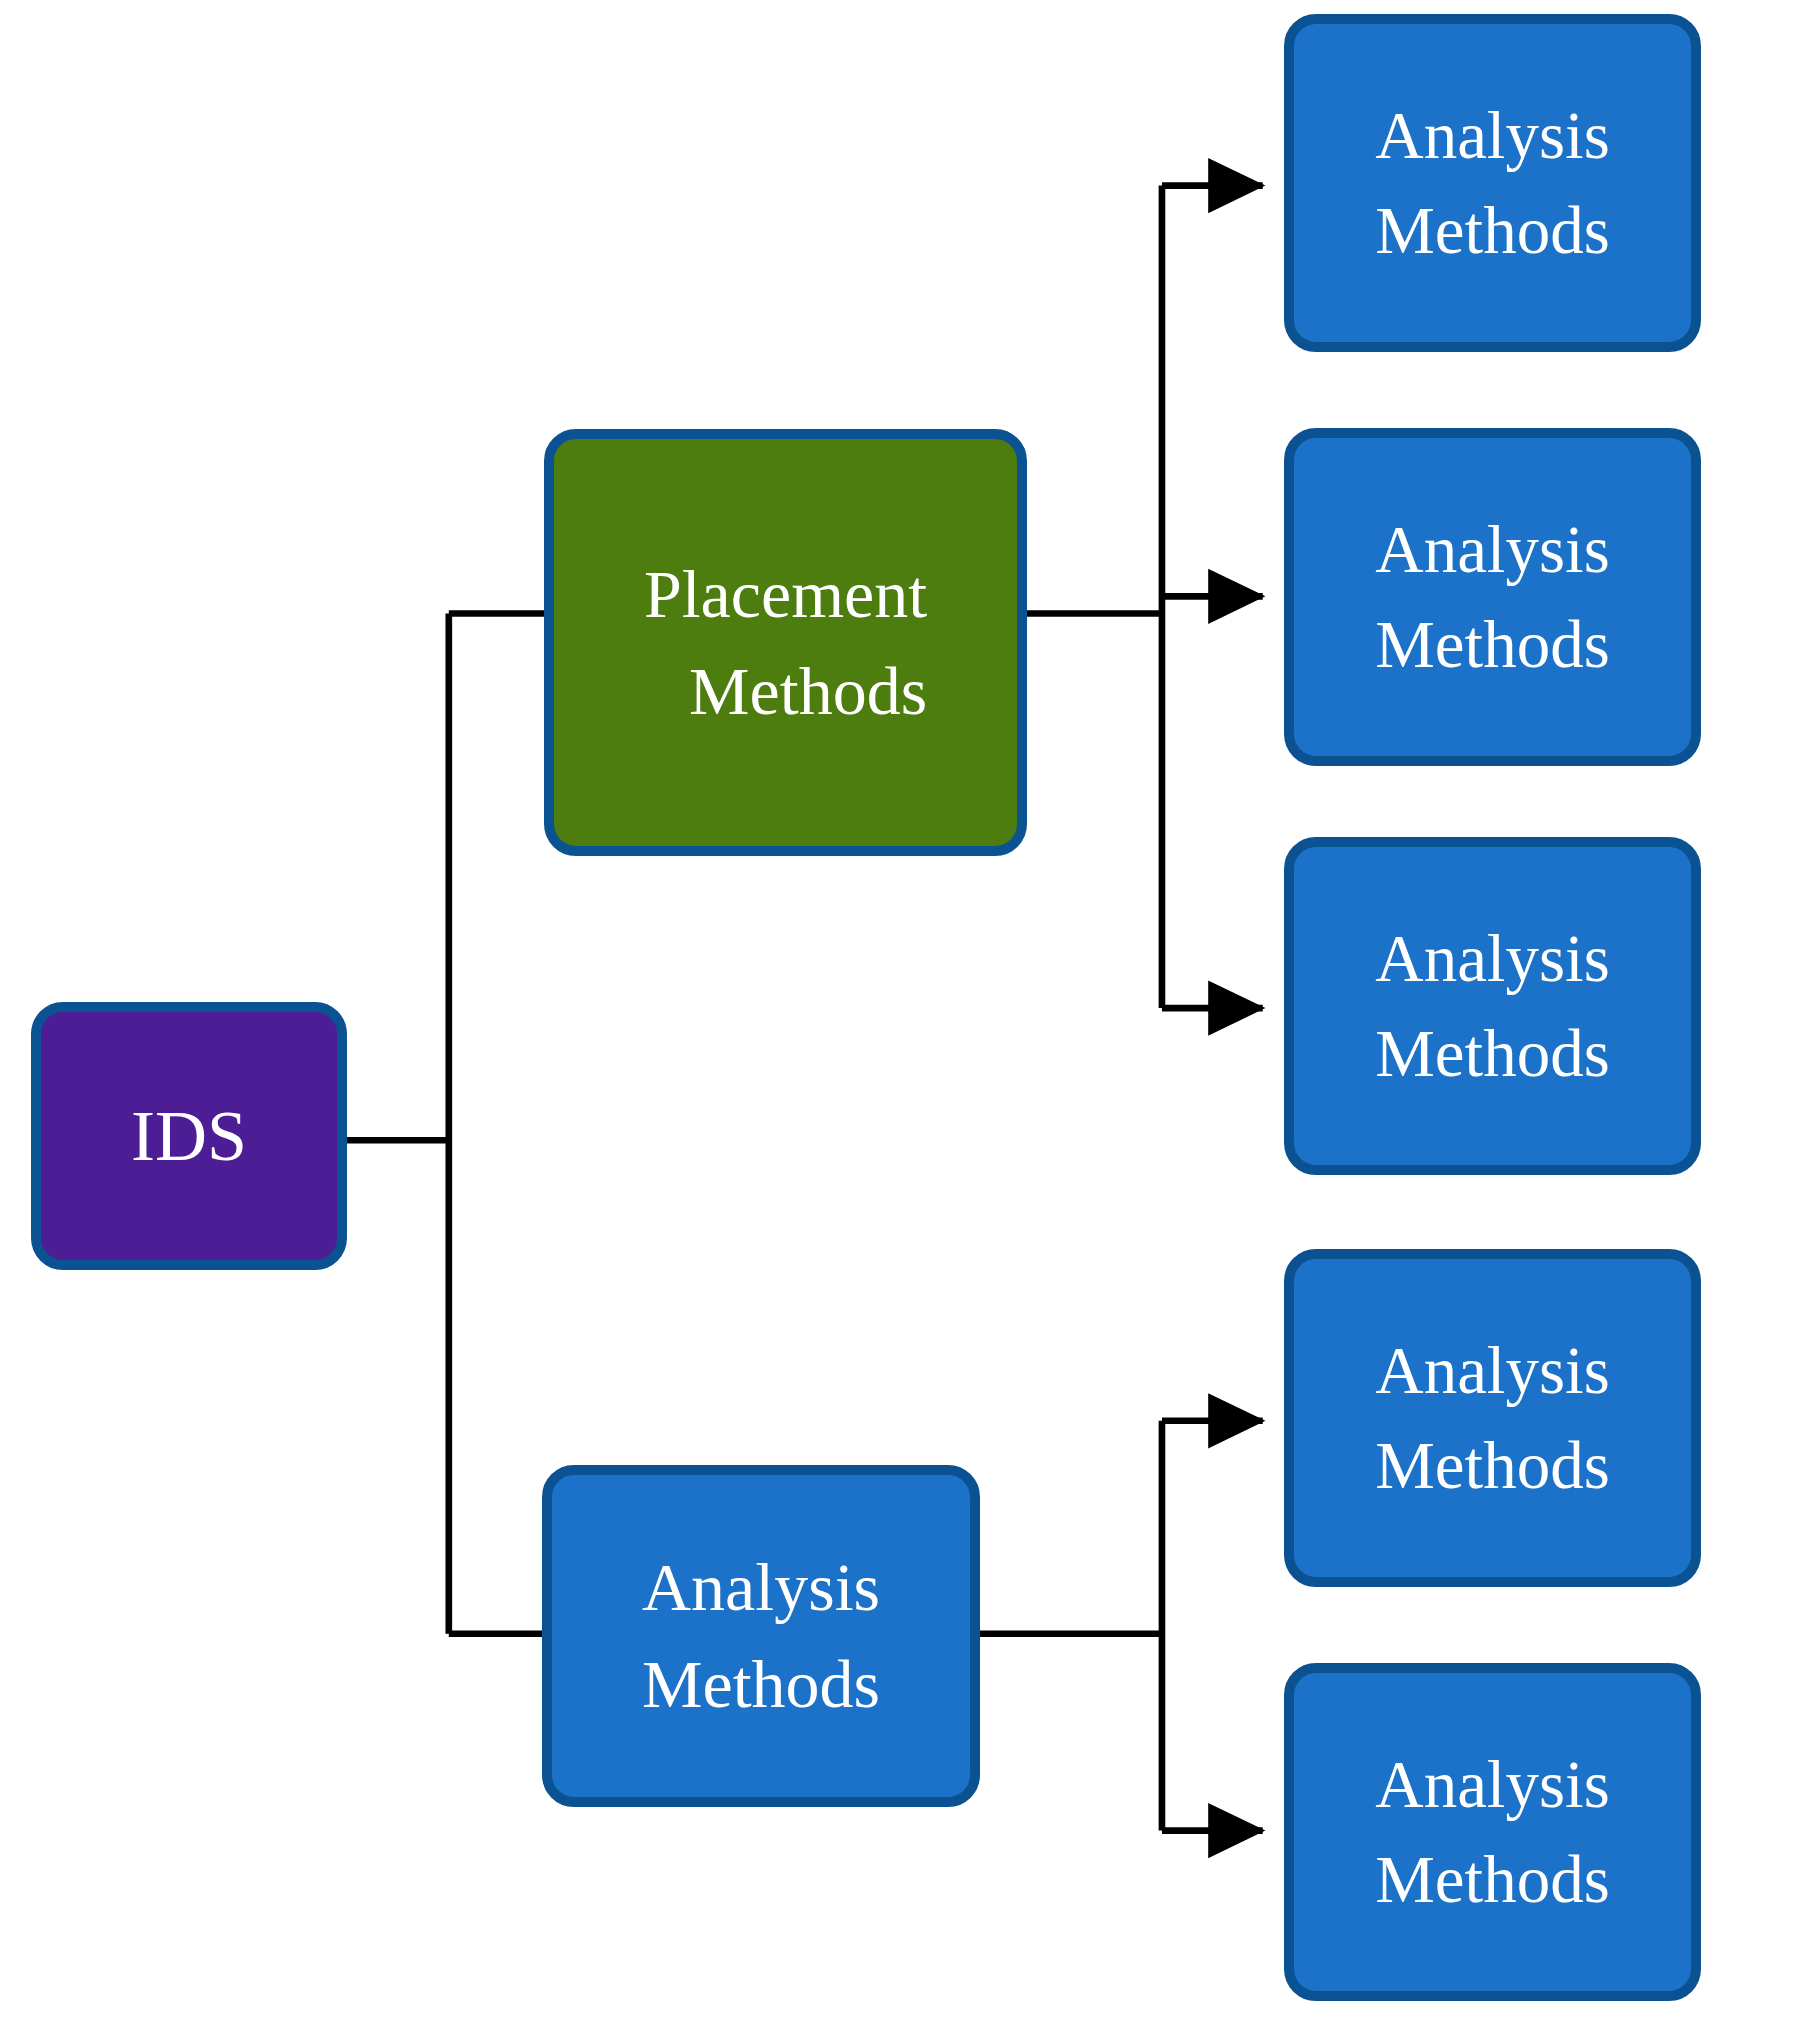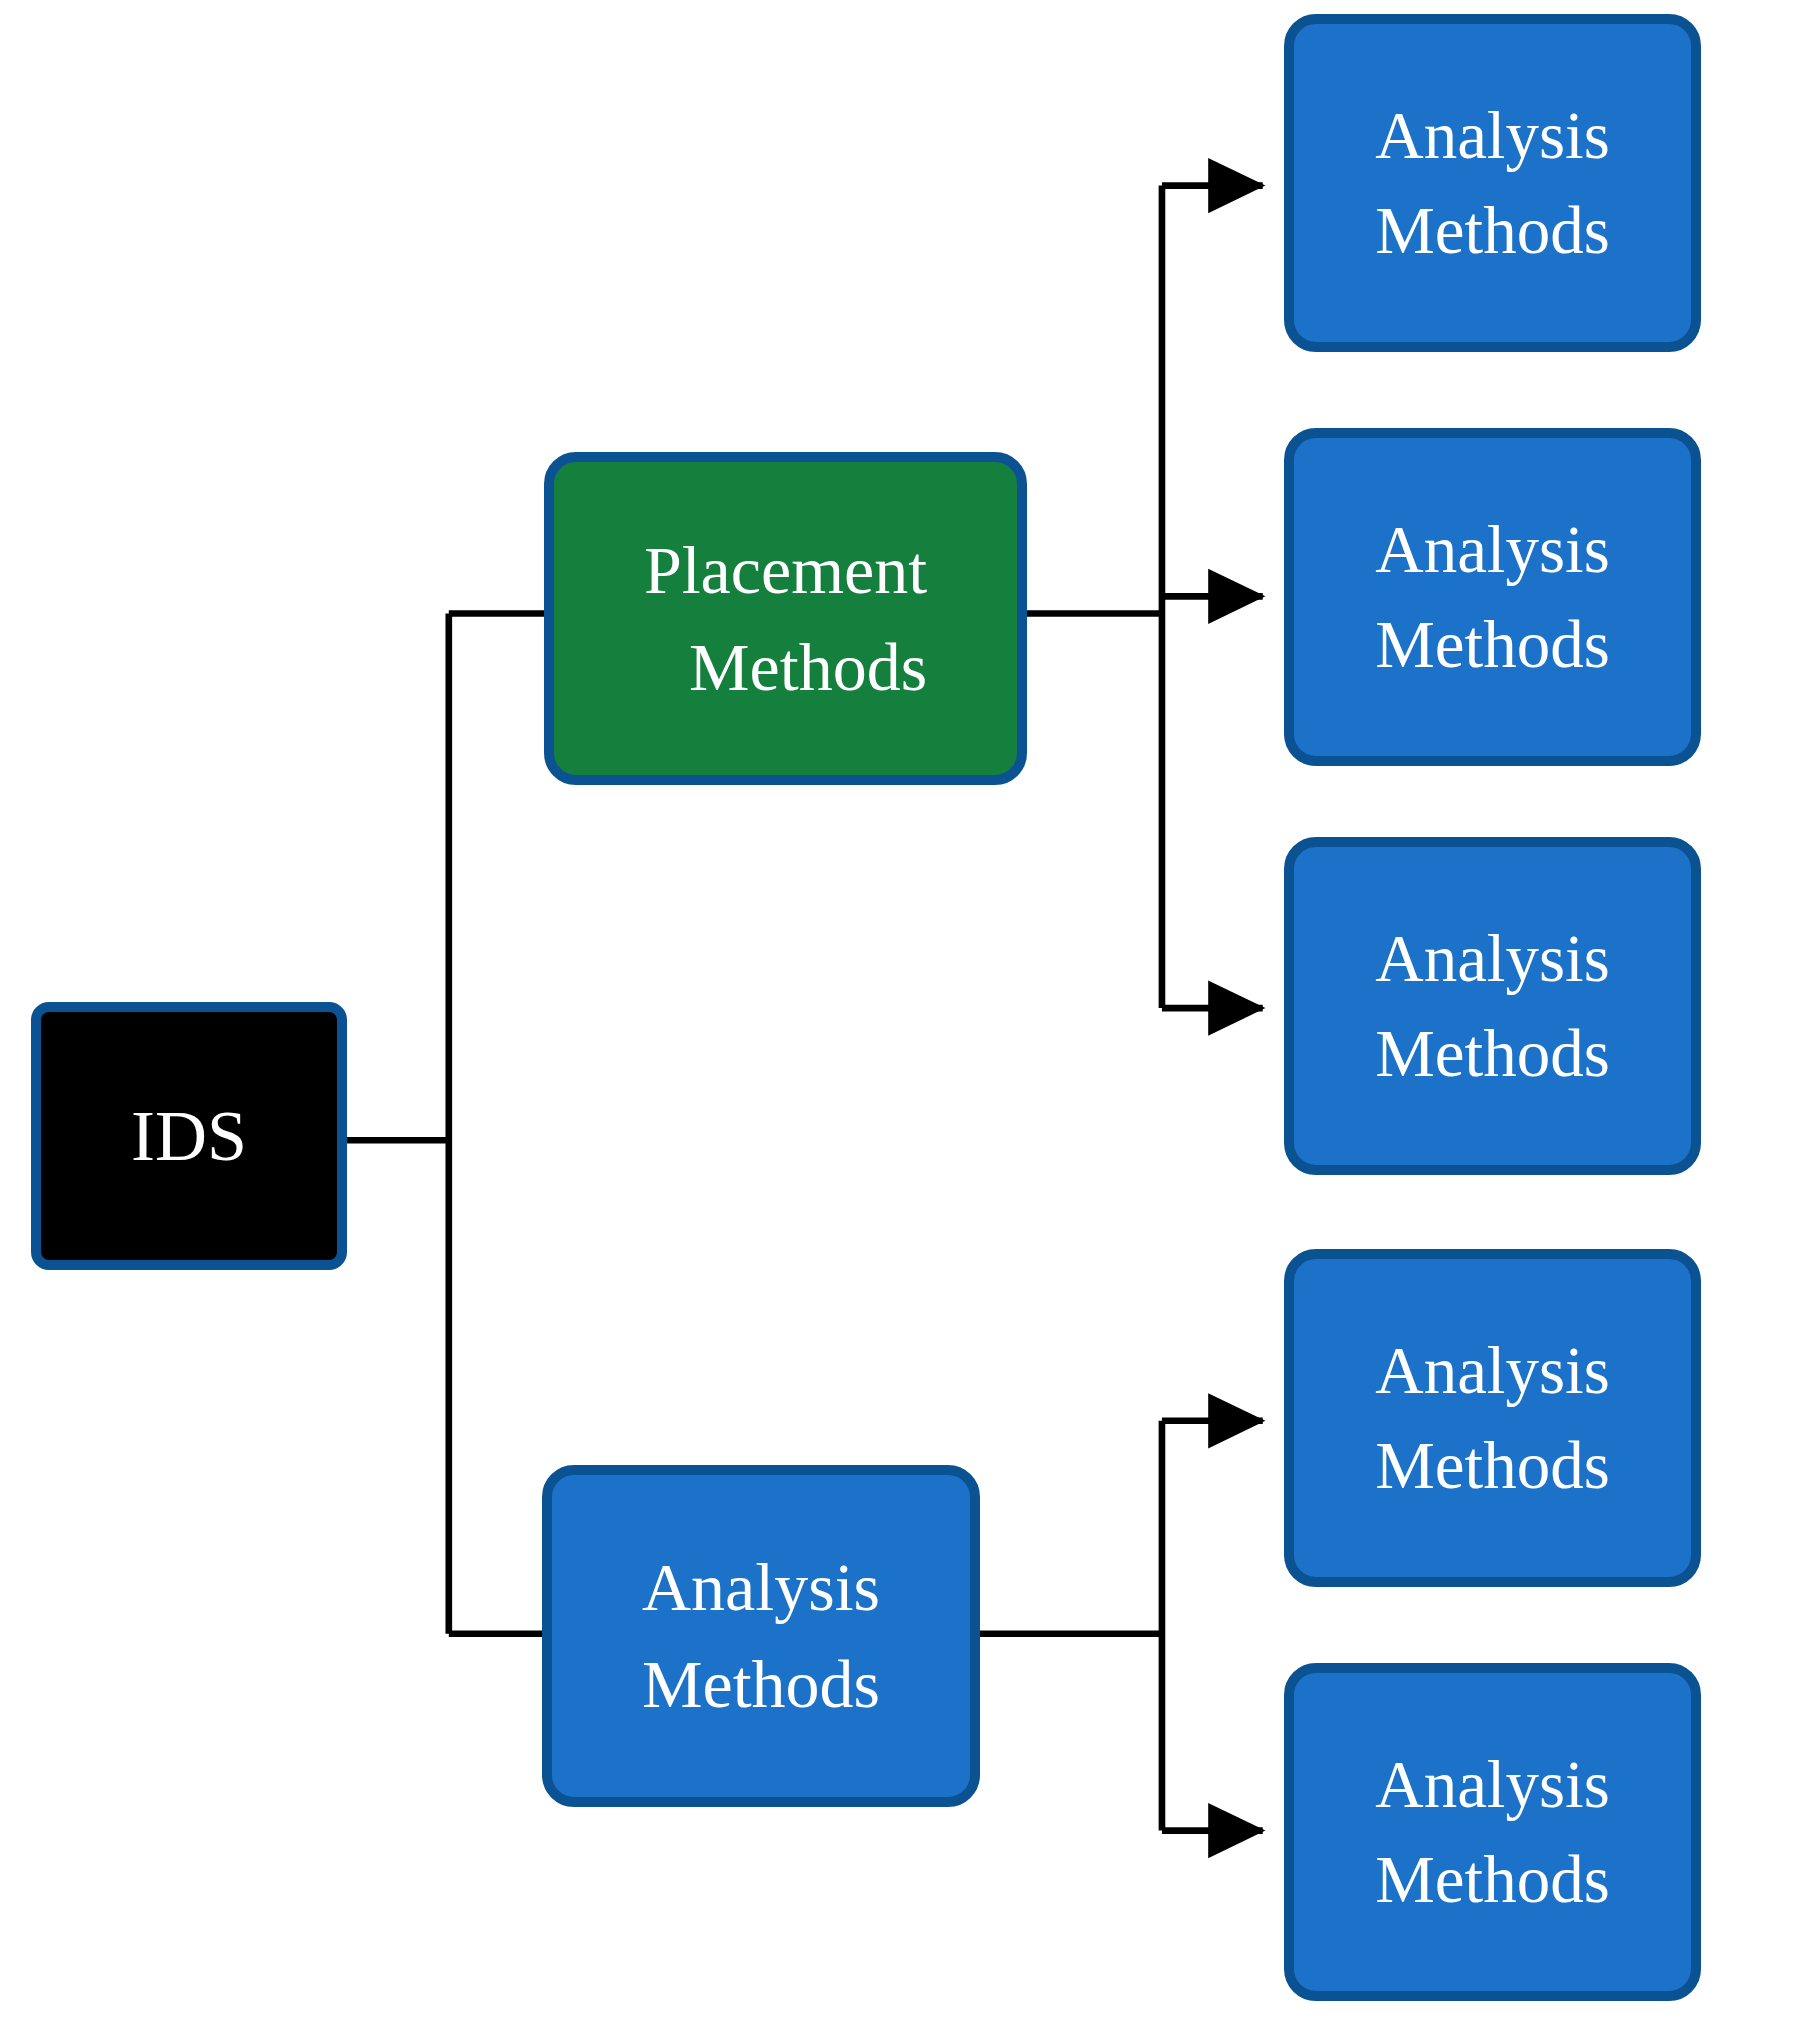--- a/index.html
+++ b/index.html
@@ -51,26 +51,26 @@
       <path d="M1030,1718 L1222,1718"></path>
 
       <path d="M1222,1494 L1222,1925"></path>
 
       <path marker-end="url(#ah)" d="M1222,1494 L1328,1494"></path>
       <path marker-end="url(#ah)" d="M1222,1925 L1328,1925"></path>
     </g>
   </svg>
 
   <div class="node lvl1" style="left:31px;top:1002px;width:316px;height:268px;
-              background:#000000;border-color:#0A5292;border-width:10.5px;border-radius:18px;">
+              background:#4c1d95;border-color:#0A5292;border-width:10.5px;">
     <span class="lbl">IDS</span>
   </div>
 
-  <div class="node lvl2" style="left:544px;top:452px;width:483px;height:333px;
-              background:#15803d;border-color:#0A5292;border-width:10.5px;">
+  <div class="node lvl2" style="left:544px;top:429px;width:483px;height:427px;
+              background:#4d7c0f;border-color:#0A5292;border-width:10.5px;">
     <span class="lbl">Placement
 Methods</span>
   </div>
 
   <div class="node lvl2" style="left:542px;top:1465px;width:438px;height:342px;
               background:#1C72C8;border-color:#0A5292;border-width:10.5px;">
     <span class="lbl">Analysis
 Methods</span>
   </div>
 

